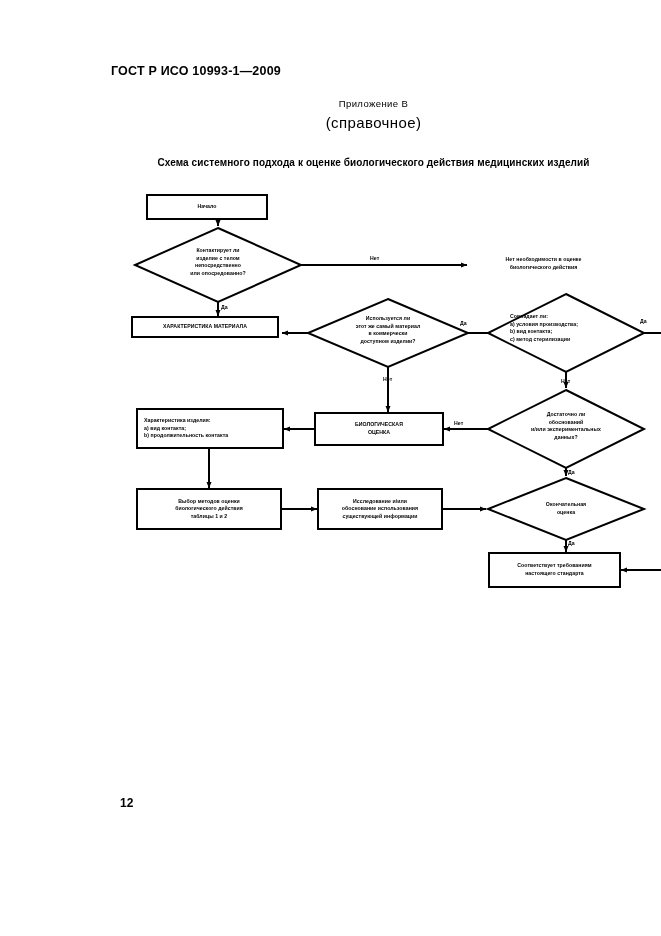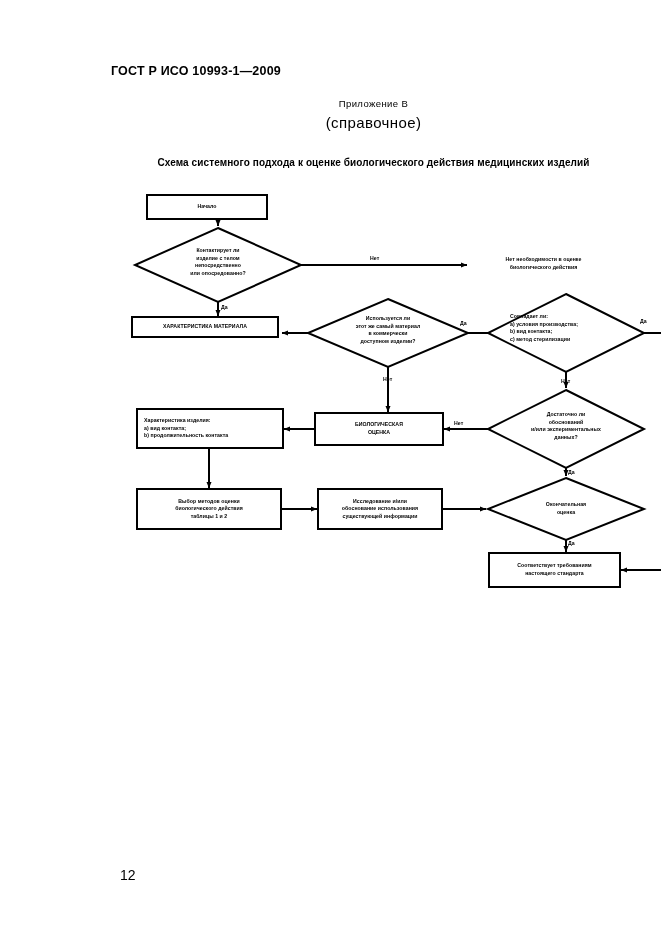--- a/index.html
+++ b/index.html
@@ -55,22 +55,23 @@
     top: 157px;
     width: 661px;
     text-align: center;
     font-size: 10px;
     font-weight: bold;
     letter-spacing: 0.1px;
   }
   .page-number {
     position: absolute;
     left: 77px;
-    top: 867px;
-    font-size: 14px;
+    top: 796px;
+    font-size: 12px;
+    font-weight: bold;
   }
 
   
   .flow {
     position: absolute;
     left: 0;
     top: 0;
     width: 661px;
     height: 936px;
   }

